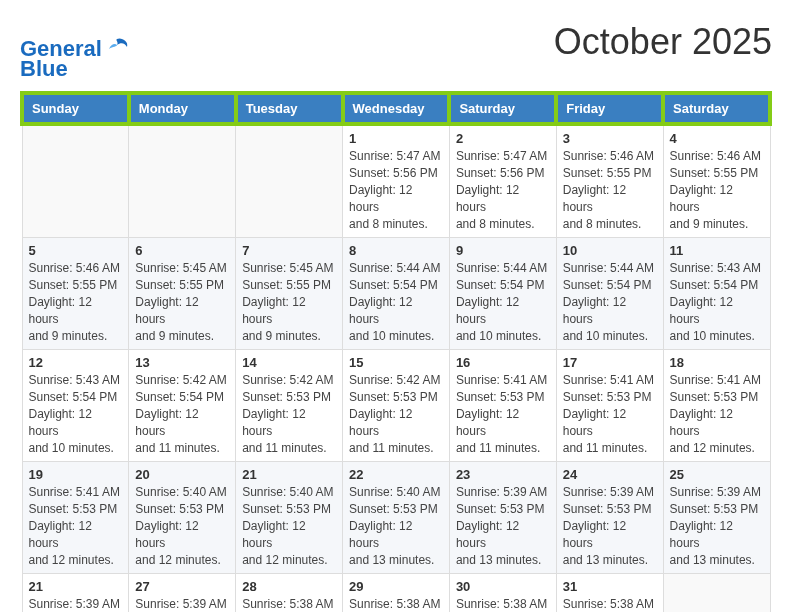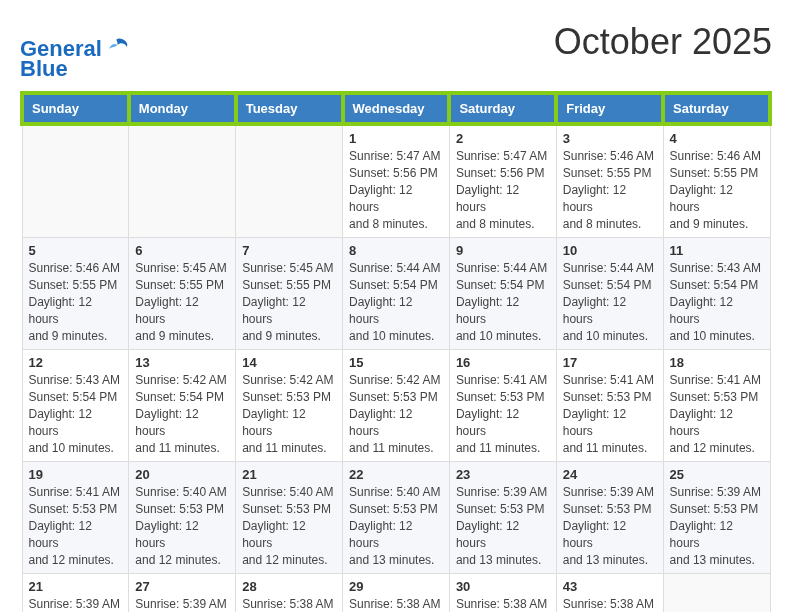--- a/index.html
+++ b/index.html
@@ -337,21 +337,21 @@
 and 14 minutes.</div>
         </td>
         <td>
           <div class="day-number">30</div>
           <div class="day-info" style="white-space: pre-line;">Sunrise: 5:38 AM
 Sunset: 5:53 PM
 Daylight: 12 hours
 and 14 minutes.</div>
         </td>
         <td>
-          <div class="day-number">43</div>
+          <div class="day-number">31</div>
           <div class="day-info" style="white-space: pre-line;">Sunrise: 5:38 AM
 Sunset: 5:53 PM
 Daylight: 12 hours
 and 14 minutes.</div>
         </td>
         <td class="empty-cell"></td>
       </tr>
     </tbody>
 </table>
 

